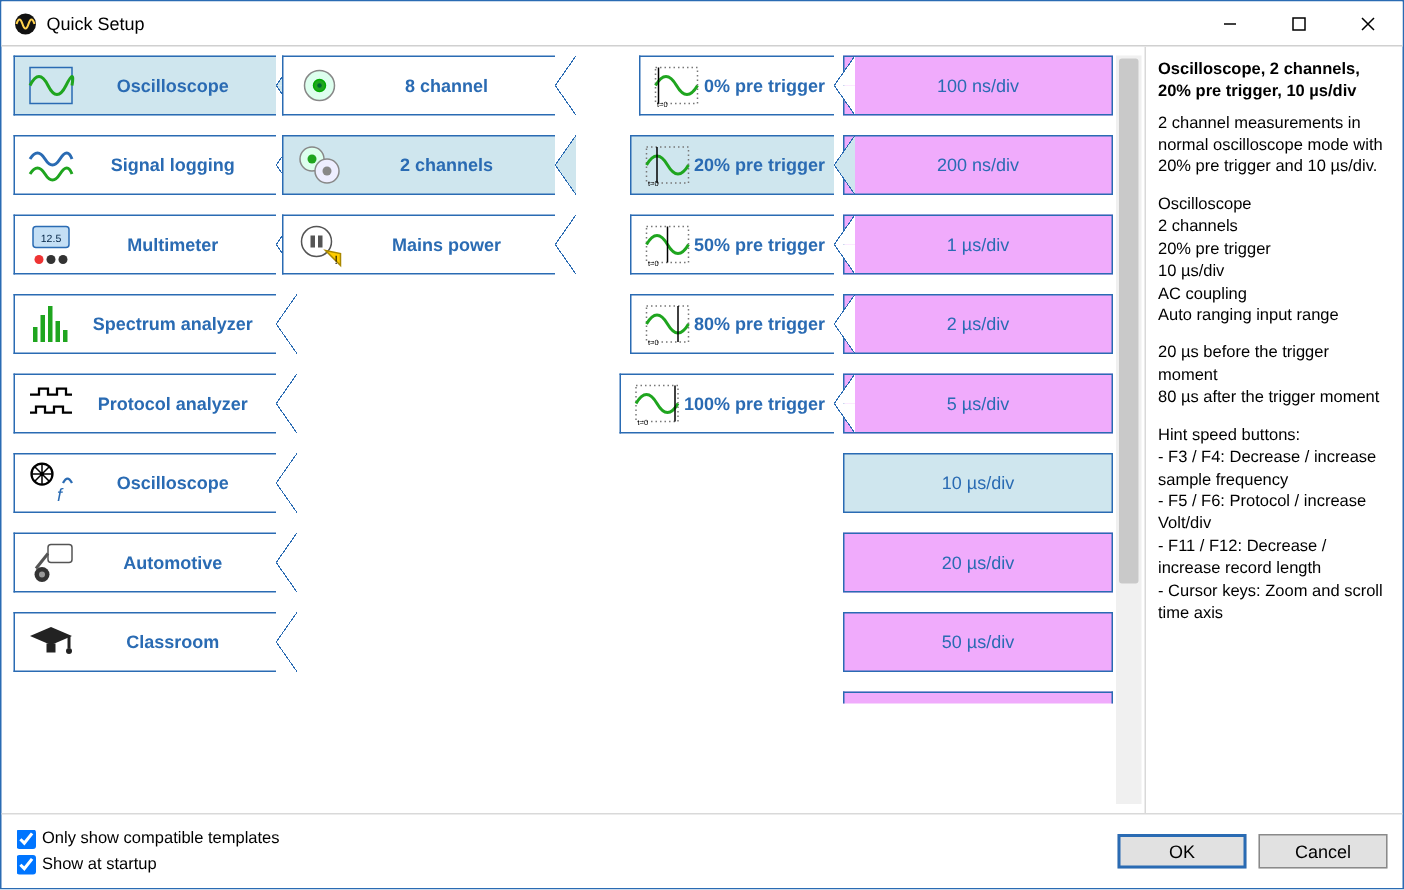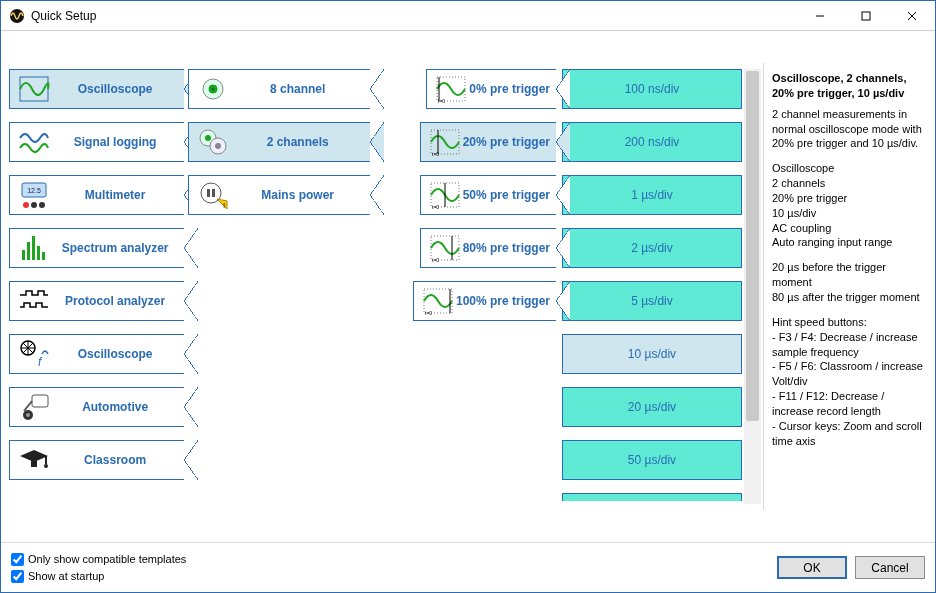--- a/index.html
+++ b/index.html
@@ -1,17 +1,17 @@
 <!DOCTYPE html>
 <html><head>
 <meta charset="utf-8">
 <style>
   * { box-sizing: border-box; }
   html, body { margin:0; padding:0; font-family: "Segoe UI", Tahoma, sans-serif; font-size:12px; color:#000; }
-  .window { width:936px; height:593px; border:1px solid #2a6bb3; background:#fff; display:flex; flex-direction:column;gap:32px; }
+  .window { width:936px; height:593px; border:1px solid #2a6bb3; background:#fff; display:flex; flex-direction:column; }
   .titlebar { height:30px; display:flex; align-items:center; padding:0 0 0 8px; border-bottom:1px solid #d0d0d0; background:#fff; }
   .titlebar .app-icon { width:16px; height:16px; margin-right:6px; }
   .titlebar .title { flex:0 0 auto; font-size:12px; }
   .titlebar .spacer { flex:1; }
   .winbtn { width:46px; height:30px; display:flex; align-items:center; justify-content:center; }
 
   .body { flex:1; display:flex; overflow:hidden; }
 
   .columns { flex:1; display:flex; gap:0; padding:6px 2px 6px 8px; overflow:hidden; }
   .col { display:flex; flex-direction:column; gap:13px; }
@@ -38,21 +38,21 @@
   .arrow-btn.selected::after {
     background:
       linear-gradient(to bottom right, transparent 49%, #2a6bb3 49% 52%, #cfe6ee 52%) top / 100% 50% no-repeat,
       linear-gradient(to top right,    transparent 49%, #2a6bb3 49% 52%, #cfe6ee 52%) bottom / 100% 50% no-repeat;
   }
   .arrow-btn .icon-slot { width:36px; height:36px; display:flex; align-items:center; justify-content:center; flex:0 0 36px; }
   .arrow-btn .label { flex:1; text-align:center; color:#2a6bb3; font-weight:bold; padding-right:6px; font-size:12px; }
 
   
   .rect-btn {
-    height:40px; border:1px solid #2a6bb3; background:#5eead4; display:flex;
+    height:40px; border:1px solid #2a6bb3; background:#f0abfc; display:flex;
     align-items:center; justify-content:center; color:#2a6bb3; cursor:pointer;
     font-size:12px;
   }
   .rect-btn.selected { background:#cfe6ee; }
   .rect-btn.partial { height:8px; border-bottom:none; }
 
   
   .vscroll { width:17px; background:#f0f0f0; position:relative; margin:6px 2px 6px 0; }
   .vscroll .thumb { position:absolute; left:2px; right:2px; top:2px; height:350px; background:#c9c9c9; border-radius:2px; }
 
@@ -62,21 +62,21 @@
   .info-panel p { margin:0 0 10px 0; }
   .info-panel .speclist div { margin:0; }
   .info-panel .hints div { margin:0; }
 
   
   .bottom { height:50px; border-top:1px solid #d9d9d9; display:flex; align-items:center; padding:0 10px; }
   .check-col { display:flex; flex-direction:column; gap:4px; }
   .check-row { display:flex; align-items:center; gap:4px; font-size:11px; }
   .check-row input { width:13px; height:13px; margin:0; }
   .bottom .spacer { flex:1; }
-  .btn { width:70px; height:23px; border:1px solid #8a8a8a; background:#e1e1e1; font-size:12px; display:flex; align-items:center; justify-content:center; margin-left:8px; cursor:pointer; }
+  .btn { width:86px; height:23px; border:1px solid #8a8a8a; background:#e1e1e1; font-size:12px; display:flex; align-items:center; justify-content:center; margin-left:8px; cursor:pointer; }
   .btn.default { border:2px solid #2a6bb3; }
 
   svg { display:block; }
 </style>
 </head>
 <body>
 
 <div class="window">
 
   <div class="titlebar">
@@ -333,21 +333,21 @@
           <div>20% pre trigger</div>
           <div>10 µs/div</div>
           <div>AC coupling</div>
           <div>Auto ranging input range</div>
         </div>
       <p style="margin-top:10px;">20 µs before the trigger moment</p>
       <p style="margin-top:-10px;">80 µs after the trigger moment</p>
       <div>Hint speed buttons:</div>
       <div class="hints" id="hints-list">
           <div> - F3 / F4:  Decrease / increase sample frequency</div>
-          <div> - F5 / F6:  Classroom / increase Volt/div</div>
+          <div> - F5 / F6:  Protocol / increase Volt/div</div>
           <div> - F11 / F12:  Decrease / increase record length</div>
           <div> - Cursor keys: Zoom and scroll time axis</div>
         </div>
     </div>
 
   </div>
 
   <div class="bottom">
     <div class="check-col">
       <label class="check-row">

